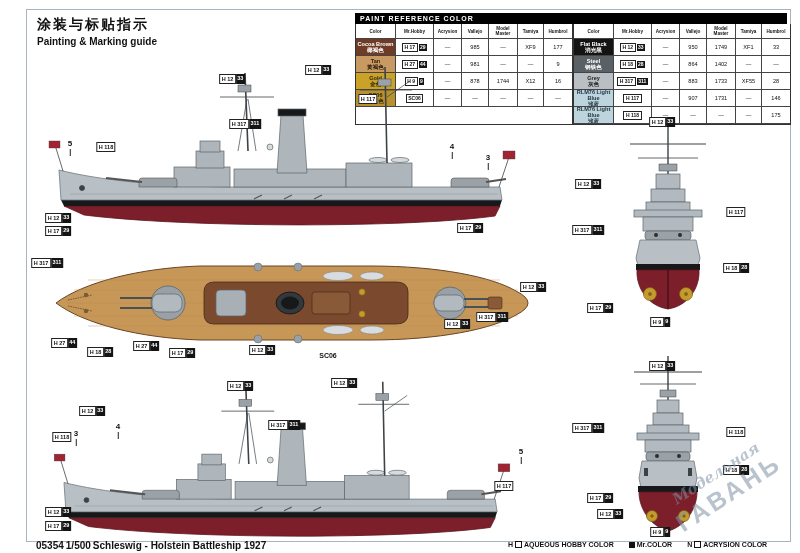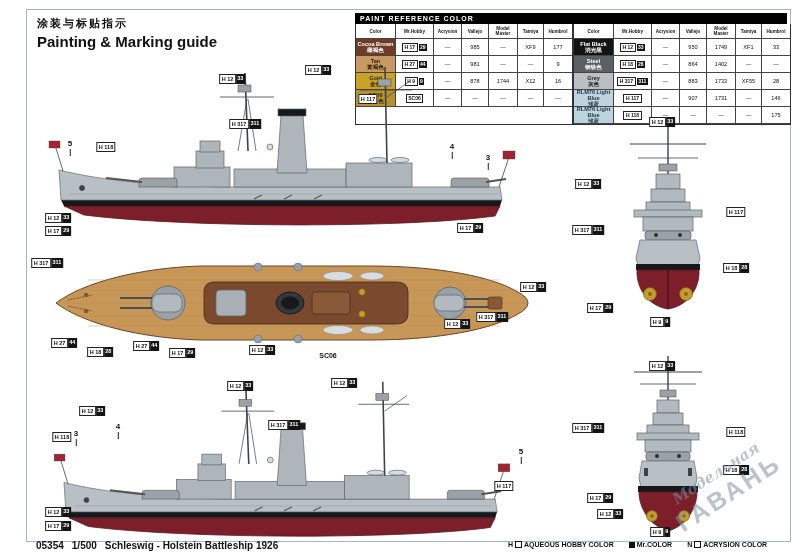--- a/index.html
+++ b/index.html
@@ -2,22 +2,22 @@
 <html><head>
 <meta charset="utf-8">
 <style>
   html,body{margin:0;padding:0;background:#fff;}
   #page{position:relative;width:800px;height:553px;background:#ffffff;overflow:hidden;
         font-family:"Liberation Sans",sans-serif;color:#111;}
   #frame{position:absolute;left:26px;top:9px;width:763px;height:531px;border:1px solid #a8b4c0;}
 
   
   #title-block{position:absolute;left:37px;top:16px;}
-  #title-cn{font-size:11px;font-weight:700;letter-spacing:2px;font-family:Liberation Mono, monospace;}
-  #title-en{font-size:15px;font-weight:700;margin-top:2px;}
+  #title-cn{font-size:14px;font-weight:700;letter-spacing:2px;font-family:Liberation Mono, monospace;}
+  #title-en{font-size:10px;font-weight:700;margin-top:2px;}
 
   
   #paint-table{position:absolute;left:355px;top:13px;width:432px;}
   #pt-title{height:11px;line-height:11px;background:#000;color:#fff;font-size:7px;
             font-weight:700;letter-spacing:1px;padding-left:5px;}
   #pt-body{display:flex;}
   .ptable{border:1px solid #333;border-top:none;background:#fff;}
   .prow,.phead{display:grid;grid-template-columns:40px 38px 28px 27px 29px 26px 28px;}
   .phead .pcell{height:14px;font-size:4.6px;font-weight:700;}
   .prow .pcell{height:16px;font-size:5.6px;}
@@ -29,21 +29,21 @@
   .hobby-cell{gap:1px;}
   .hbox{border:0.5px solid #222;background:#fff;padding:0 1.5px;font-size:5px;
         font-weight:700;line-height:7px;}
   .cbox{background:#141414;color:#fff;padding:0 1.5px;font-size:5px;font-weight:700;line-height:7px;}
 
   
   #legend{position:absolute;left:508px;top:541px;display:flex;gap:15px;font-size:7px;font-weight:700;}
   .legend-item{display:flex;align-items:center;gap:2px;}
   .sym-outline{display:inline-block;width:5px;height:5px;border:0.8px solid #111;background:#fff;}
   .sym-filled{display:inline-block;width:6px;height:6px;background:#111;}
-  #footer{position:absolute;left:36px;top:540px;font-size:10px;font-weight:700;display:flex;gap:8px;}
+  #footer{position:absolute;left:36px;top:540px;font-size:10px;font-weight:700;display:flex;gap:2px;}
 
   
   .view{position:absolute;}
   #view1{left:48px;top:56px;}
   #view2{left:48px;top:240px;}
   #view3{left:48px;top:372px;}
   #view4{left:612px;top:118px;}
   #view5{left:612px;top:348px;}
 
   
@@ -619,20 +619,20 @@
       <div class="legend-item">
         <span>N</span>
         <span class="sym-outline"></span>
         <span>ACRYSION COLOR</span>
       </div>
     </div>
 
   <div id="footer">
     <span>05354</span>
     <span>1/500</span>
-    <span>Schleswig - Holstein Battleship 1926</span>
+    <span>Schleswig - Holstein Battleship 1927</span>
   </div>
 
   <div id="watermark">
     <div class="wm1">Модельная</div>
     <div class="wm2">ГАВАНЬ</div>
   </div>
 </div>
 
 </body></html>

